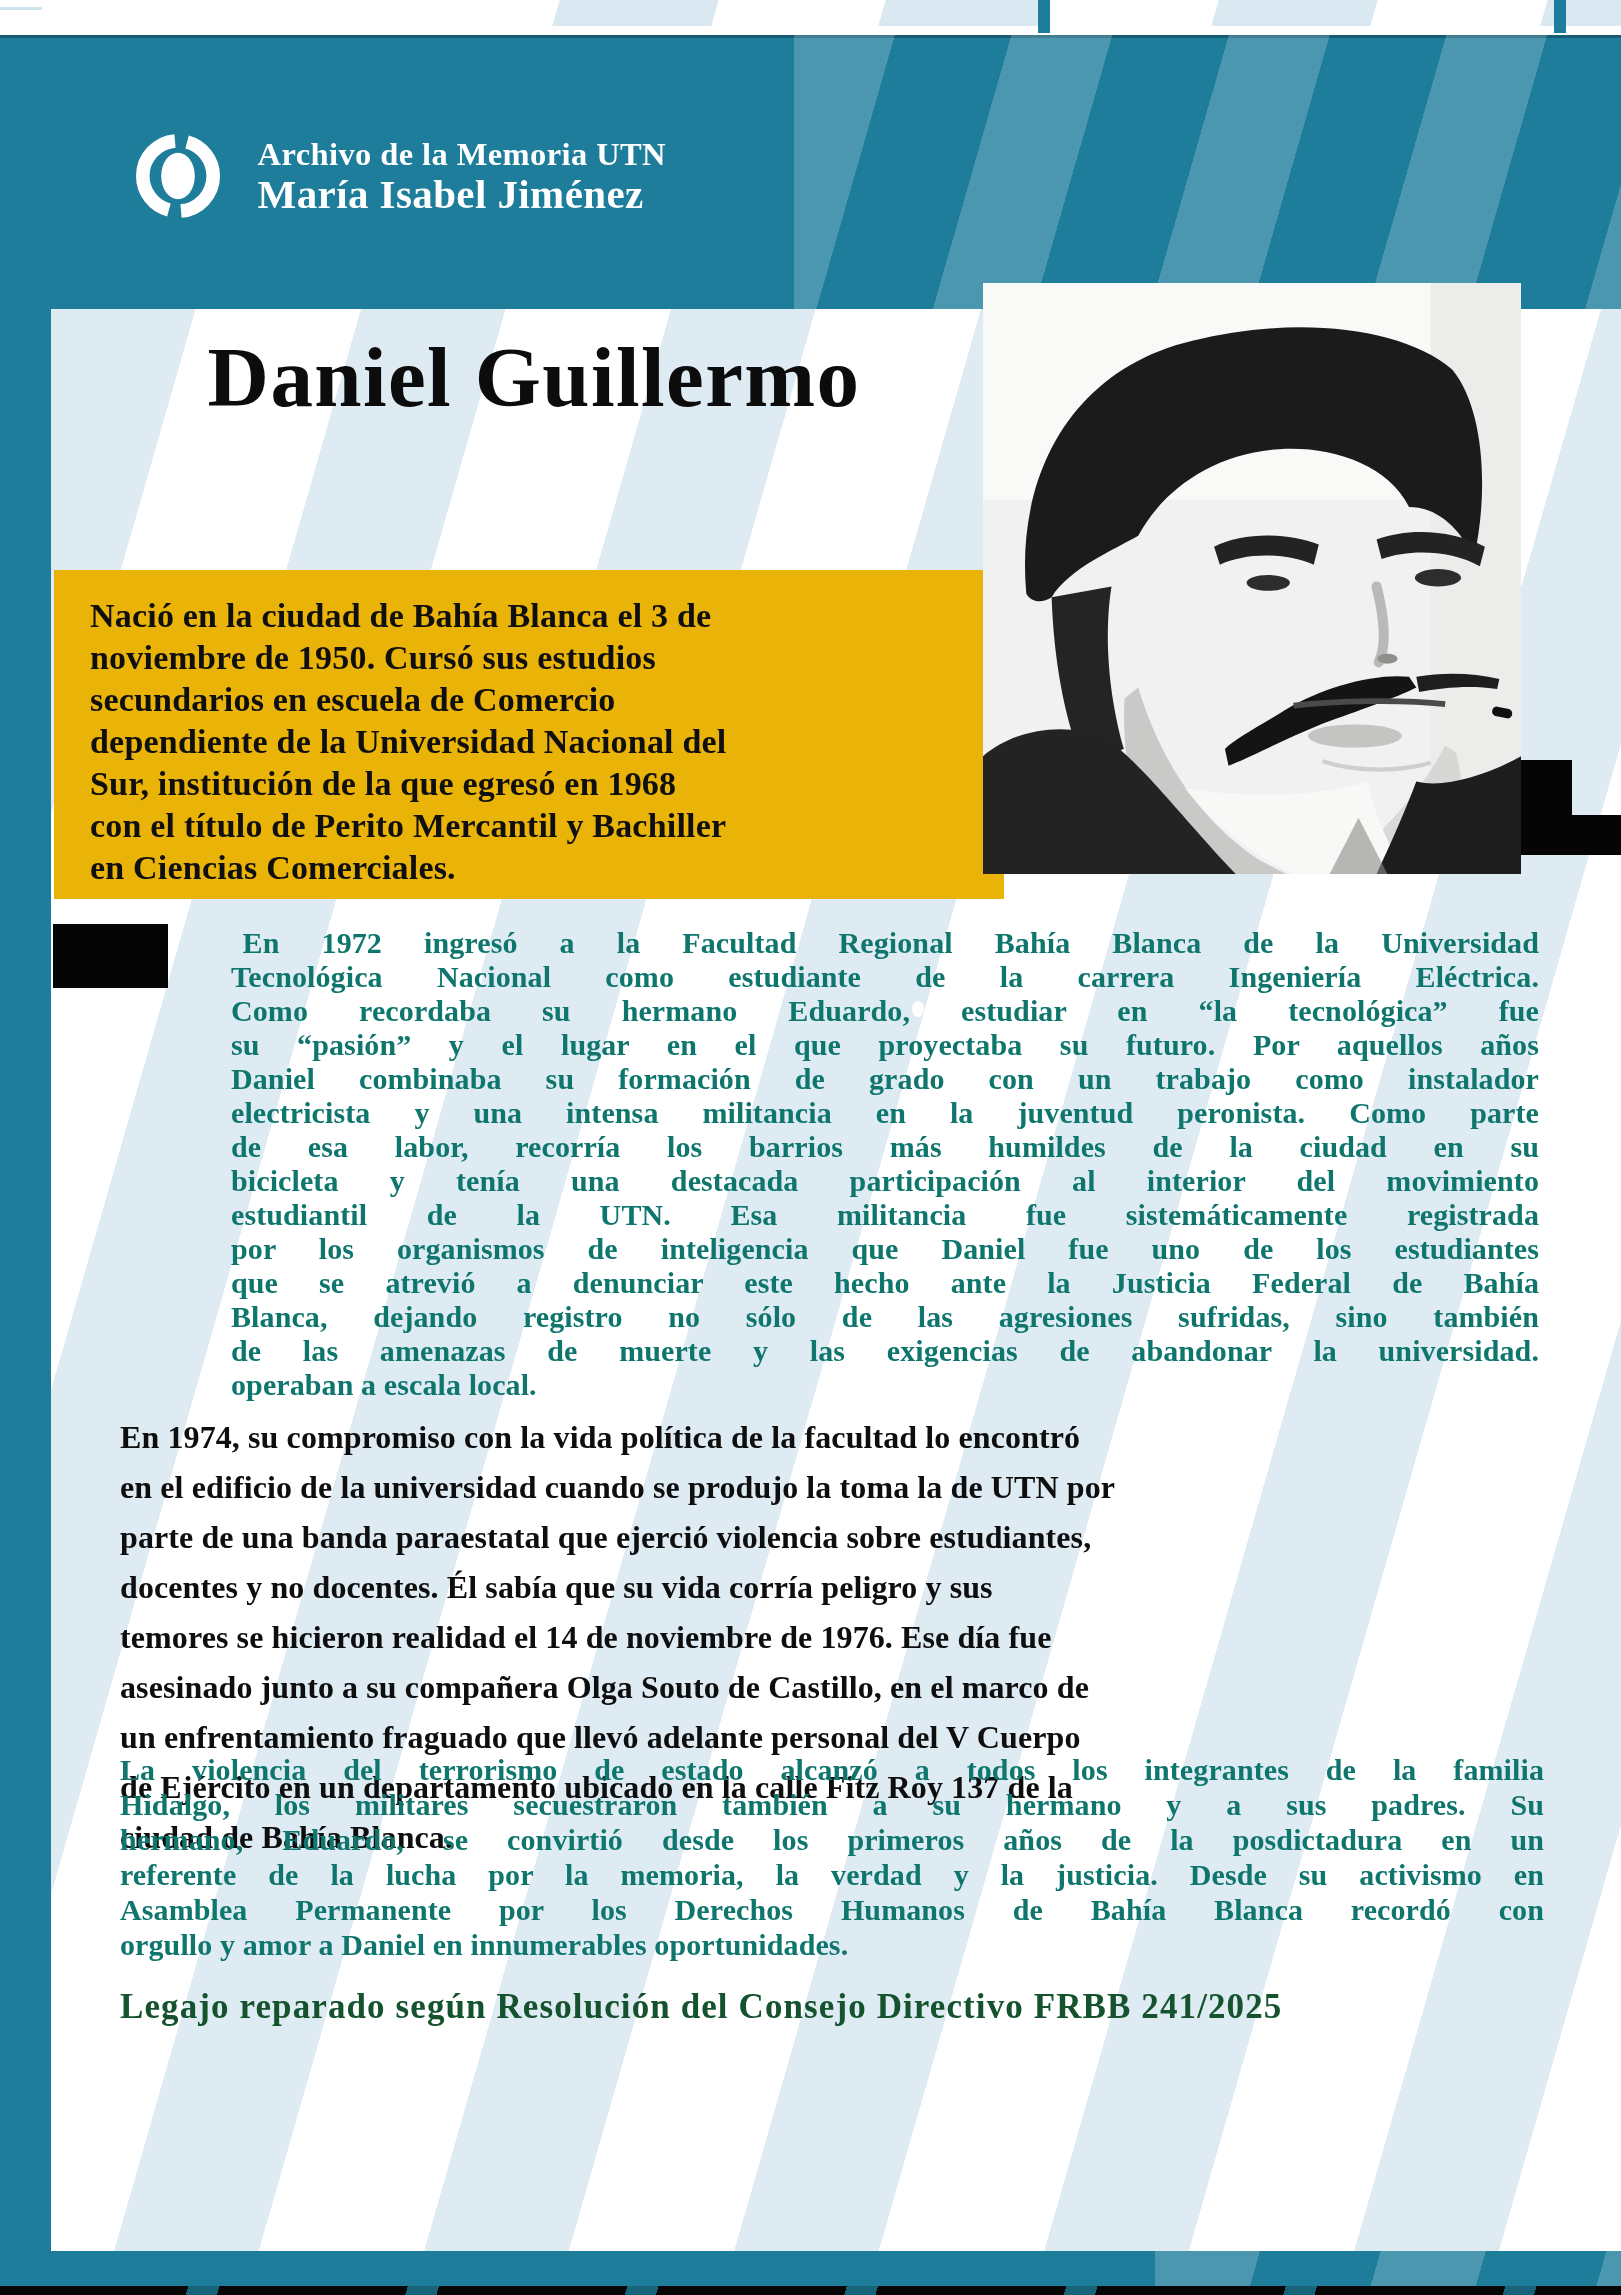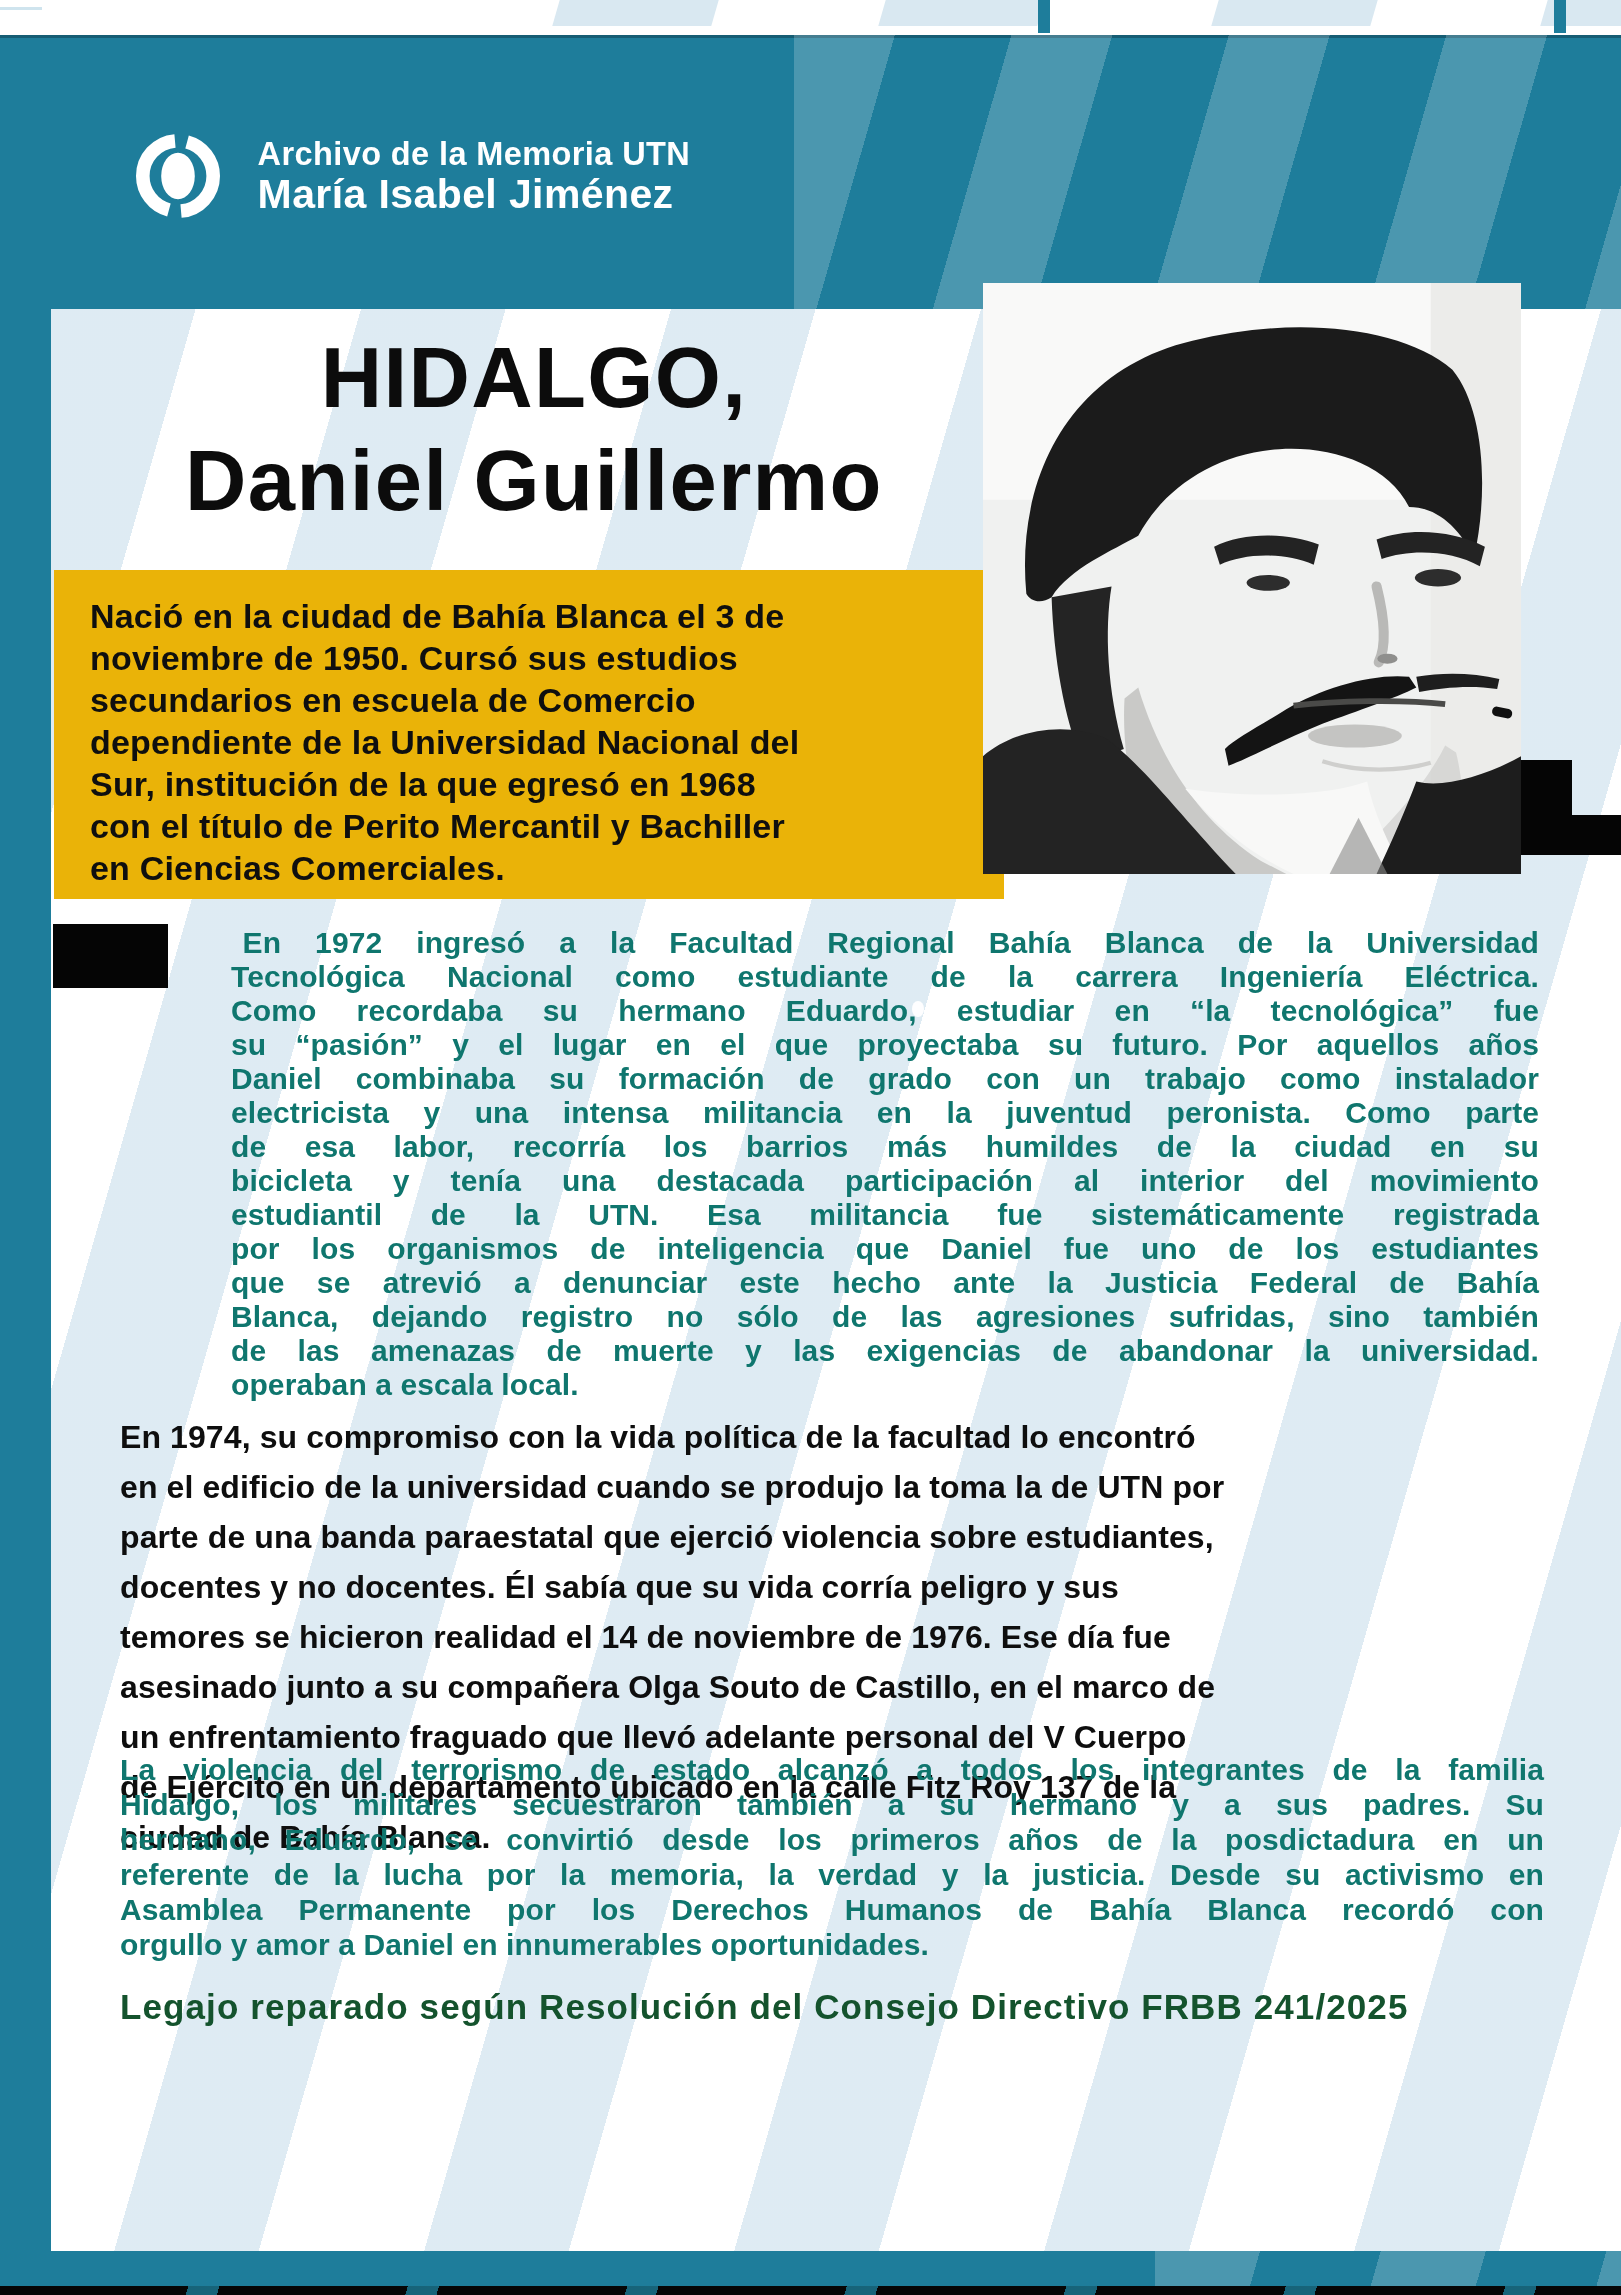--- a/index.html
+++ b/index.html
@@ -1,18 +1,18 @@
 <!DOCTYPE html>
 <html style="font-size:11.6px"><head>
 <meta charset="utf-8">
 <style>
   html,body{margin:0;padding:0;background:#ffffff;}
   .page{
     position:relative;width:1621px;height:2295px;overflow:hidden;background:#ffffff;
-    font-family:Liberation Sans, sans-serif;font-weight:700;
+    font-family:Liberation Serif, serif;font-weight:700;
   }
   
   .teal-band{position:absolute;left:0;top:35px;width:1621px;height:274px;background:#1e7d9b;box-shadow:inset 0 2.9px 0 rgba(0,0,0,.25);}
   .band-stripes{position:absolute;left:794px;top:35px;width:827px;height:274px;
     background:repeating-linear-gradient(106deg,rgba(255,255,255,.20) 0 97px,rgba(255,255,255,0) 97px 209px);}
   .left-border{position:absolute;left:0;top:309px;width:51px;height:1942px;background:#1e7d9b;}
   .bottom-teal{position:absolute;left:0;top:2251px;width:1621px;height:35px;background:#1e7d9b;}
   .bottom-teal-stripes{position:absolute;left:1155px;top:2251px;width:466px;height:35px;
     background:repeating-linear-gradient(106deg,rgba(255,255,255,.20) 0 101px,rgba(255,255,255,0) 101px 217px);}
   .bottom-black{position:absolute;left:0;top:2286px;width:1621px;height:9.4px;
@@ -101,21 +101,20 @@
       <circle cx="65" cy="55" r="44" fill="none" stroke="#ffffff" stroke-width="17" pathLength="360" stroke-dasharray="85 20 160 20 75 0"></circle>
       <ellipse cx="65" cy="55" rx="21" ry="29" fill="#ffffff"></ellipse>
     </svg>
     <div class="logo-text">
       <div class="brand-l1">Archivo de la Memoria UTN</div>
       <div class="brand-l2">María Isabel Jiménez</div>
     </div>
   </div>
 
   <div class="title">
-    <div>HIDALGO,</div>
     <div>Daniel Guillermo</div>
   </div>
 
   <div class="intro-box">
     <div class="intro-text para">Nació en la ciudad de Bahía Blanca el 3 de
 noviembre de 1950. Cursó sus estudios
 secundarios en escuela de Comercio
 dependiente de la Universidad Nacional del
 Sur, institución de la que egresó en 1968
 con el título de Perito Mercantil y Bachiller

